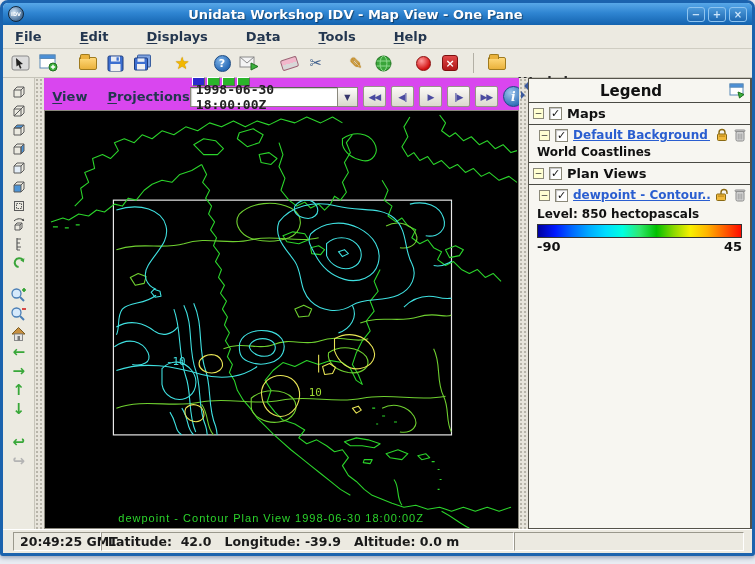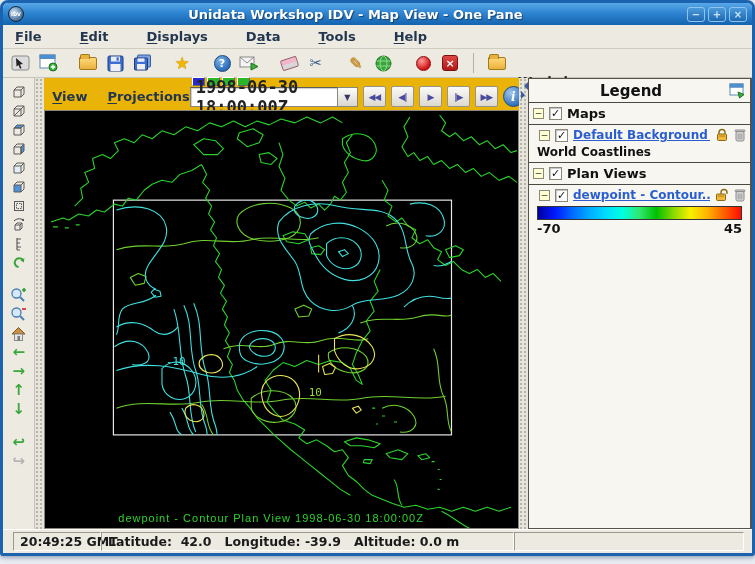--- a/index.html
+++ b/index.html
@@ -75,31 +75,31 @@
   .vsplit { width:9px; background:#e7e4db;
             background-image:radial-gradient(#b7b4a9 1px, transparent 1.2px);
             background-size:4px 4px; position:relative; }
   .vsplit .tri-l { position:absolute; top:4px; left:1px; width:0; height:0;
                    border:4px solid transparent; border-right-color:#3c5a9c; }
   .vsplit .tri-r { position:absolute; top:13px; left:2px; width:0; height:0;
                    border:4px solid transparent; border-left-color:#3c5a9c; }
 
   
   .map-panel { flex:1 1 auto; display:flex; flex-direction:column; min-width:0; }
-  .map-header { height:32px; background:#eab308; display:flex; align-items:flex-end;
+  .map-header { height:32px; background:#d946ef; display:flex; align-items:flex-end;
                 padding:0 4px 3px 8px; position:relative; }
   .map-menus { display:flex; gap:20px; align-items:flex-end; padding-bottom:3px; }
   .time-cluster { margin-left:auto; display:flex; align-items:flex-end; gap:5px; }
   .anim-time { display:flex; flex-direction:column; }
   .anim-row { display:flex; gap:2px; margin:0 0 1px 2px; }
   .anim-sq { width:13px; height:9px; border:1px solid #666; border-top-color:#fff; border-left-color:#fff; }
   .time-combo { display:flex; }
   .time-box { width:148px; height:20px; background:#fff; border:1px solid #8a887d;
               border-top-color:#5f5d55; box-shadow:inset 1px 1px 1px rgba(0,0,0,.2);
-              font-family:"DejaVu Sans Mono", monospace; font-size:17px; font-weight:bold;
+              font-family:"DejaVu Sans Mono", monospace; font-size:13px; font-weight:bold;
               color:#222; display:flex; align-items:center; padding-left:5px; }
   .combo-btn { width:20px; height:20px; background:linear-gradient(#fdfdfb,#d9d6cc);
                border:1px solid #8a887d; border-left:none; display:flex; align-items:center;
                justify-content:center; font-size:8px; color:#35356b; }
   .nav-btn { width:23px; height:21px; background:linear-gradient(#fbfaf7,#dcd9cf);
              border:1px solid #979488; border-radius:2px; color:#4a4aa0; font-weight:bold;
              font-size:9px; display:flex; align-items:center; justify-content:center;
              letter-spacing:-1px; cursor:default; }
   .nav-info { width:21px; height:21px; border-radius:50%;
               background:radial-gradient(circle at 35% 30%, #9cc4ec, #2e6db6 75%);
@@ -533,23 +533,24 @@
               </svg>
         </div>
         <div class="licon">
           <svg width="12" height="14" viewBox="0 0 12 14">
                 <rect x="2" y="3.5" width="8" height="9.5" rx="1.5" fill="#d8d8d8" stroke="#8a8a8a"></rect>
                 <rect x="1" y="2" width="10" height="1.6" rx="0.8" fill="#d8d8d8" stroke="#8a8a8a"></rect>
                 <path d="M4.2,5.5 v6 M6,5.5 v6 M7.8,5.5 v6" stroke="#9a9a9a"></path>
               </svg>
         </div>
       </div>
+      <div class="level-lbl">Level: 850 hectopascals</div>
       <div class="colorbar" style="background: linear-gradient(to right, rgb(0, 0, 160), rgb(0, 24, 255), rgb(0, 104, 255), rgb(0, 170, 255), rgb(0, 220, 255), rgb(0, 255, 224), rgb(48, 232, 112), rgb(0, 192, 0), rgb(136, 216, 0), rgb(248, 240, 0), rgb(255, 180, 0), rgb(255, 96, 0), rgb(255, 12, 0));"></div>
       <div class="cb-minmax">
-        <span>-70</span>
+        <span>-90</span>
         <span>45</span>
       </div>
     </div>
   </div>
 
   <div class="statusbar">
     <div class="status-box sb-time">20:49:25 GMT</div>
     <div class="status-box sb-pos">Latitude:  42.0   Longitude: -39.9   Altitude: 0.0 m</div>
     <div class="status-box sb-right"></div>
   </div>

